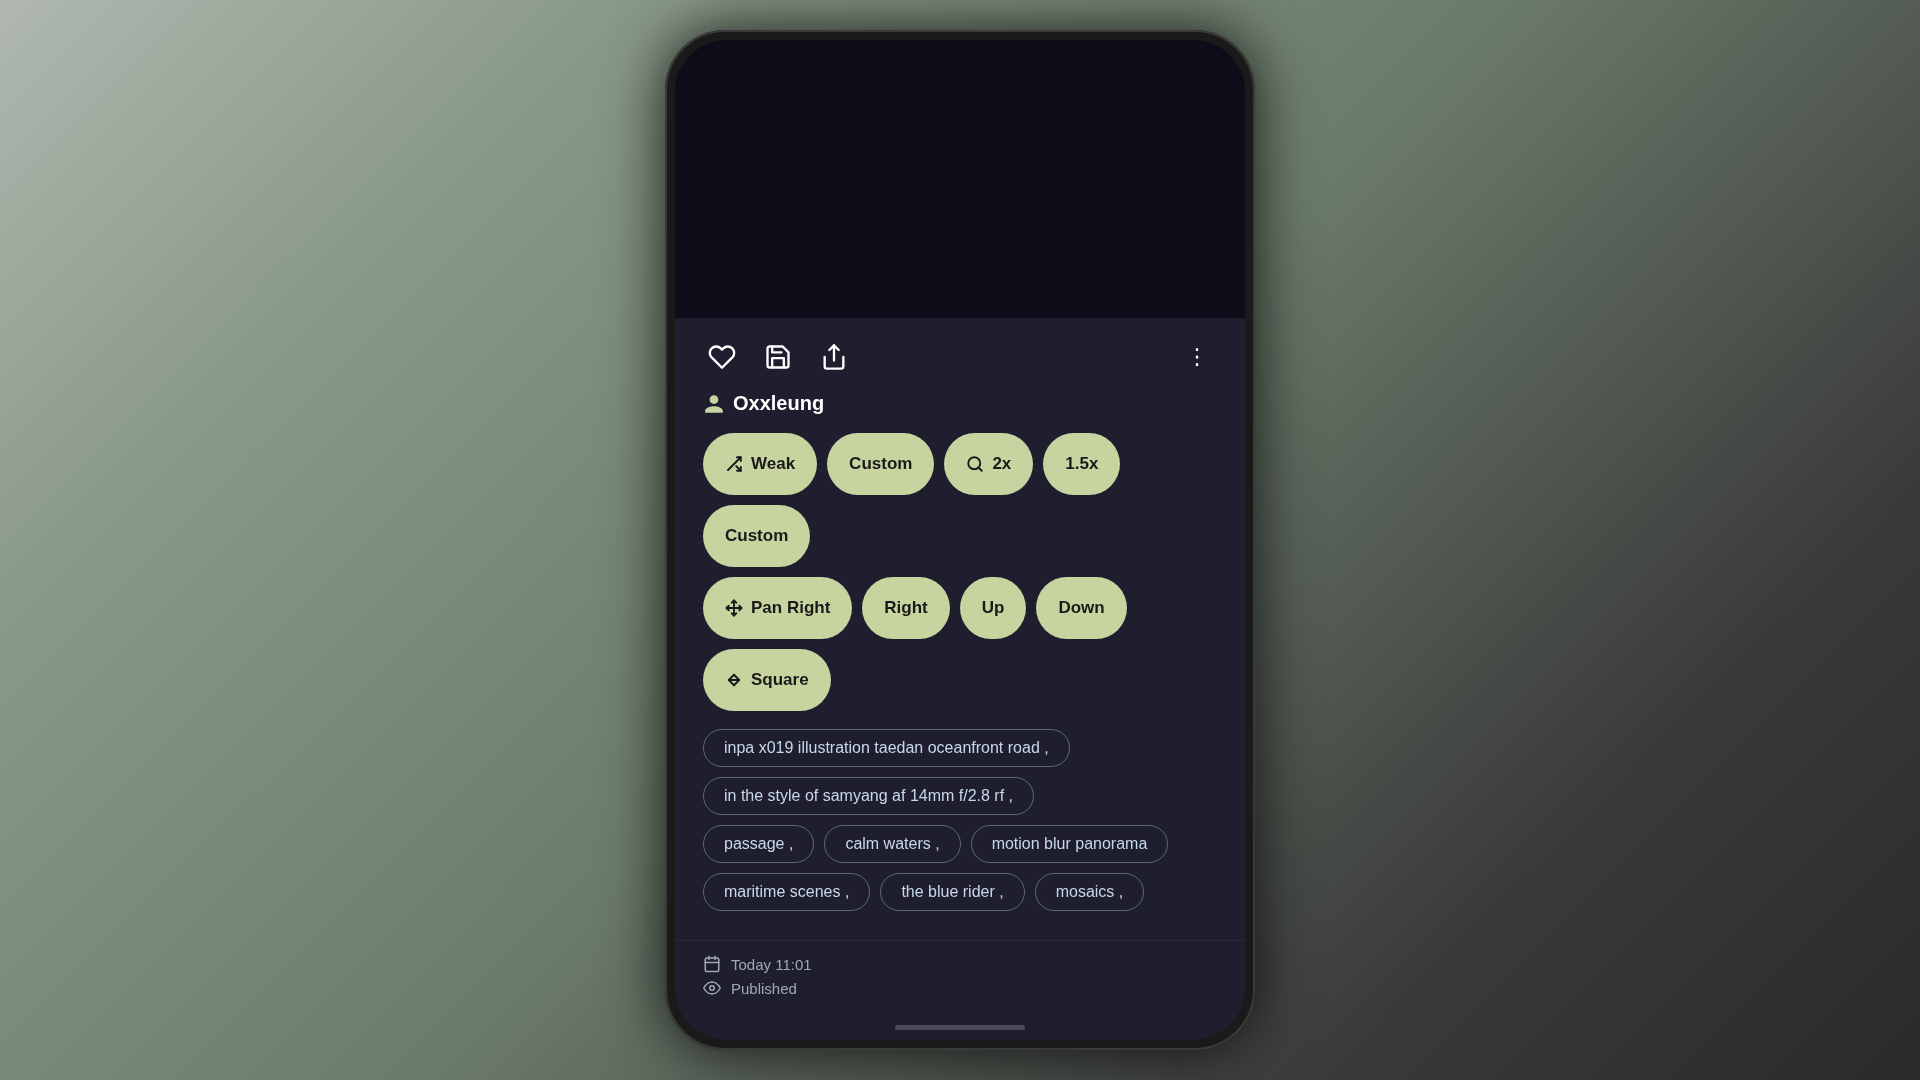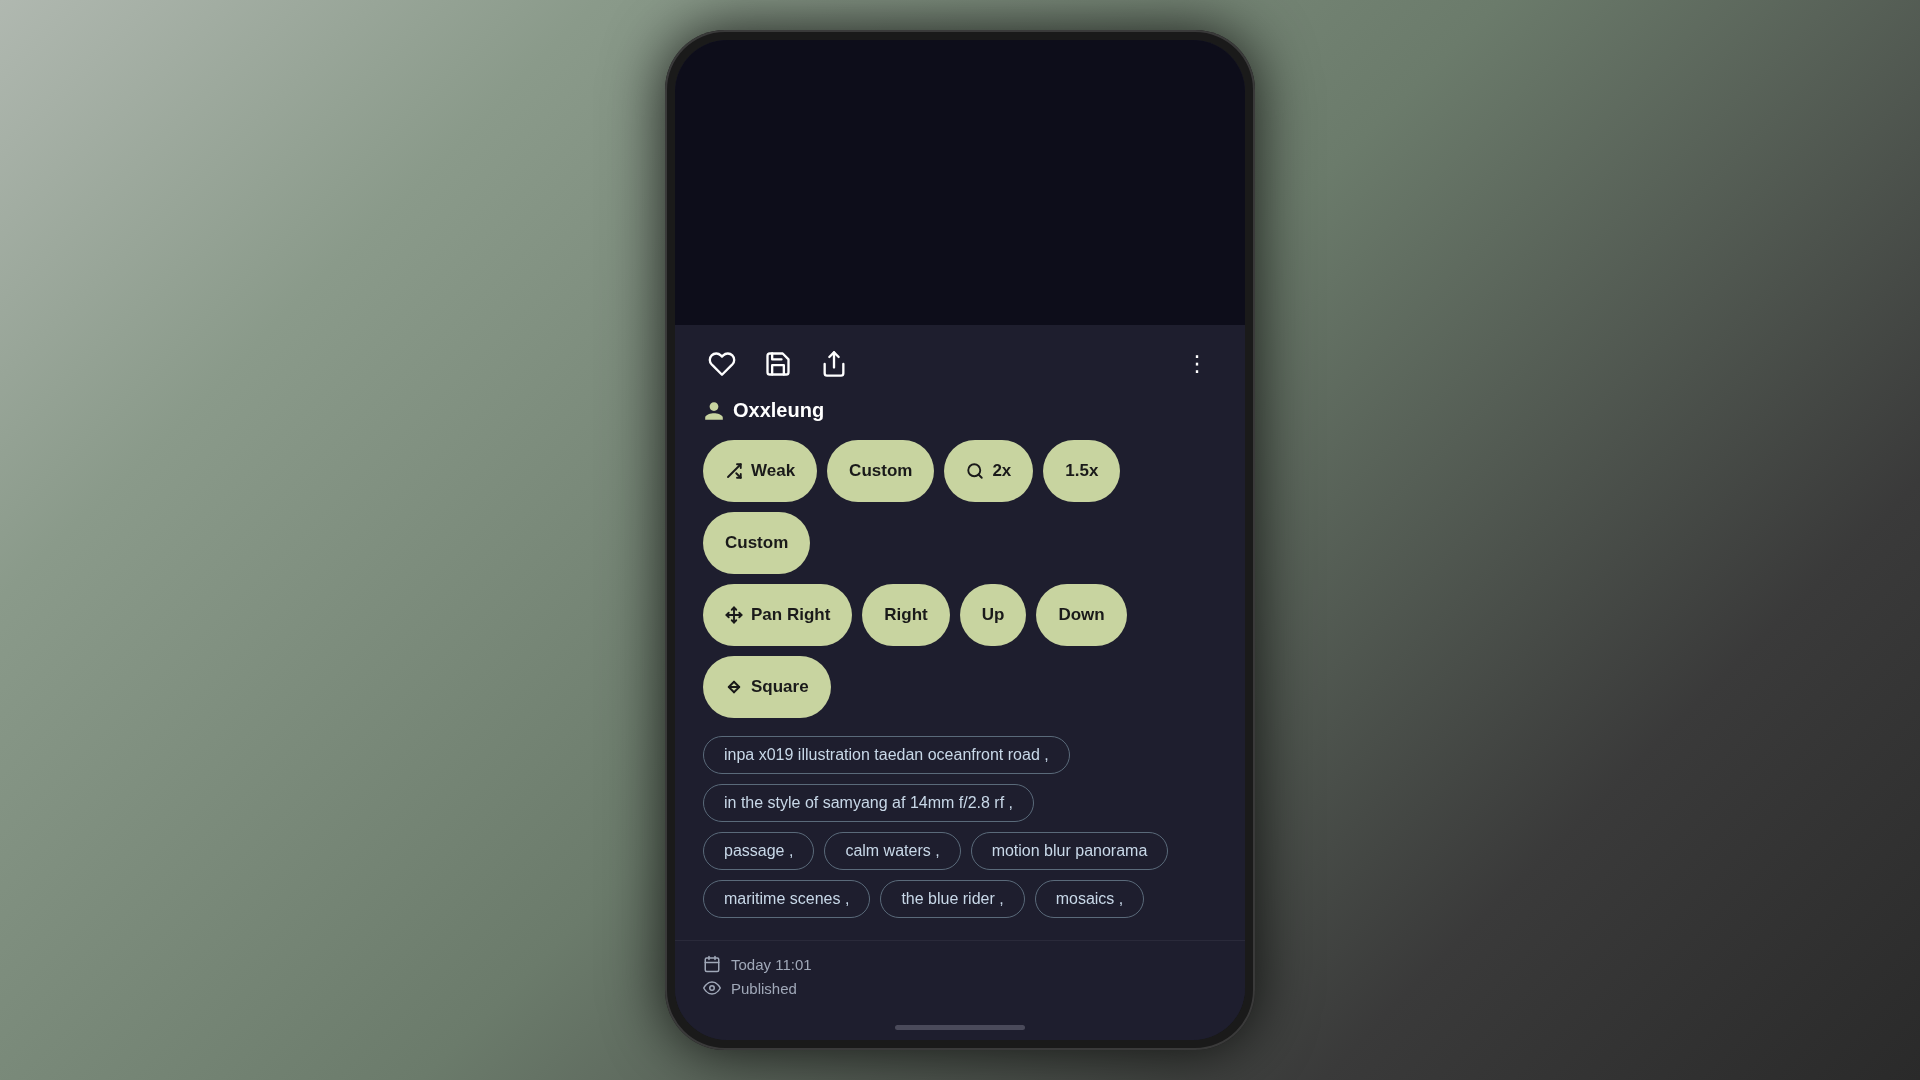--- a/index.html
+++ b/index.html
@@ -135,21 +135,21 @@
 
     .pill-btn svg {
       width: 18px;
       height: 18px;
     }
 
     .tags-section {
       display: flex;
       flex-direction: column;
       gap: 10px;
-      margin-bottom: 22px;
+      margin-bottom: 29px;
     }
 
     .tag-row {
       display: flex;
       gap: 10px;
       flex-wrap: wrap;
     }
 
     .tag {
       background: transparent;

